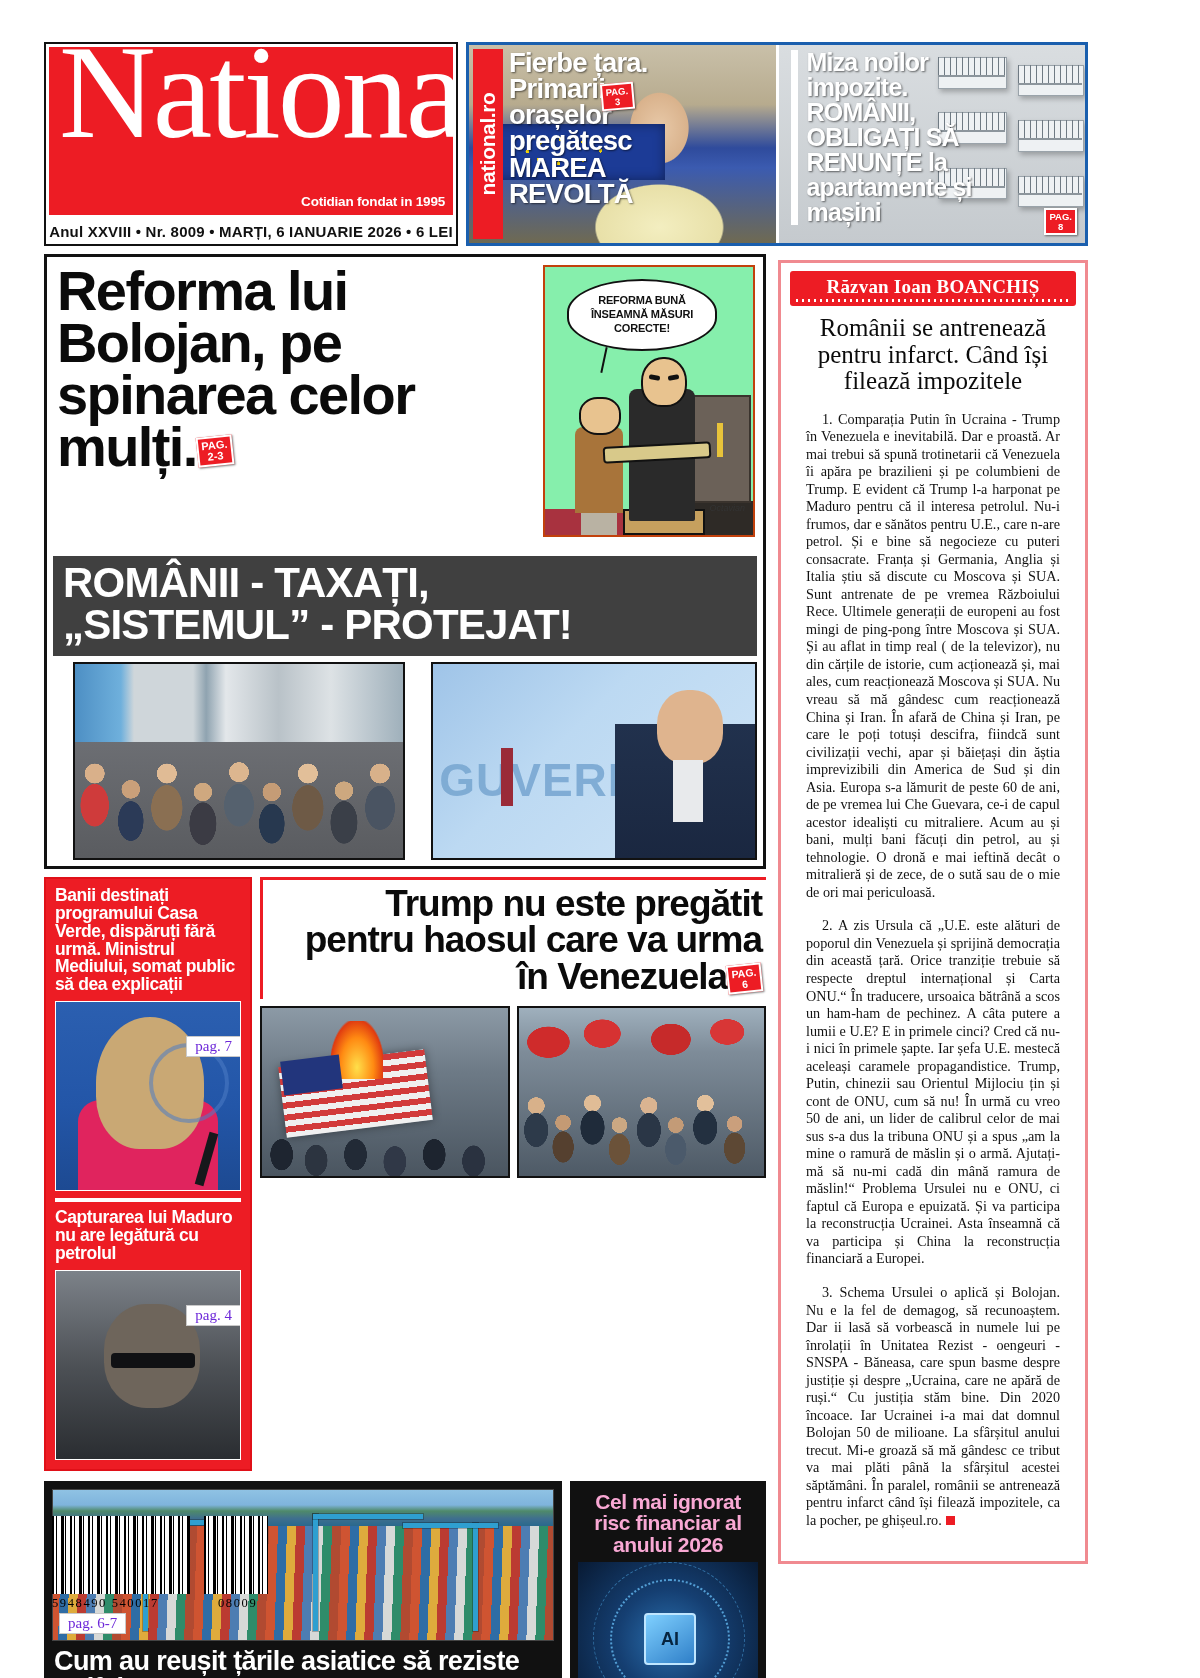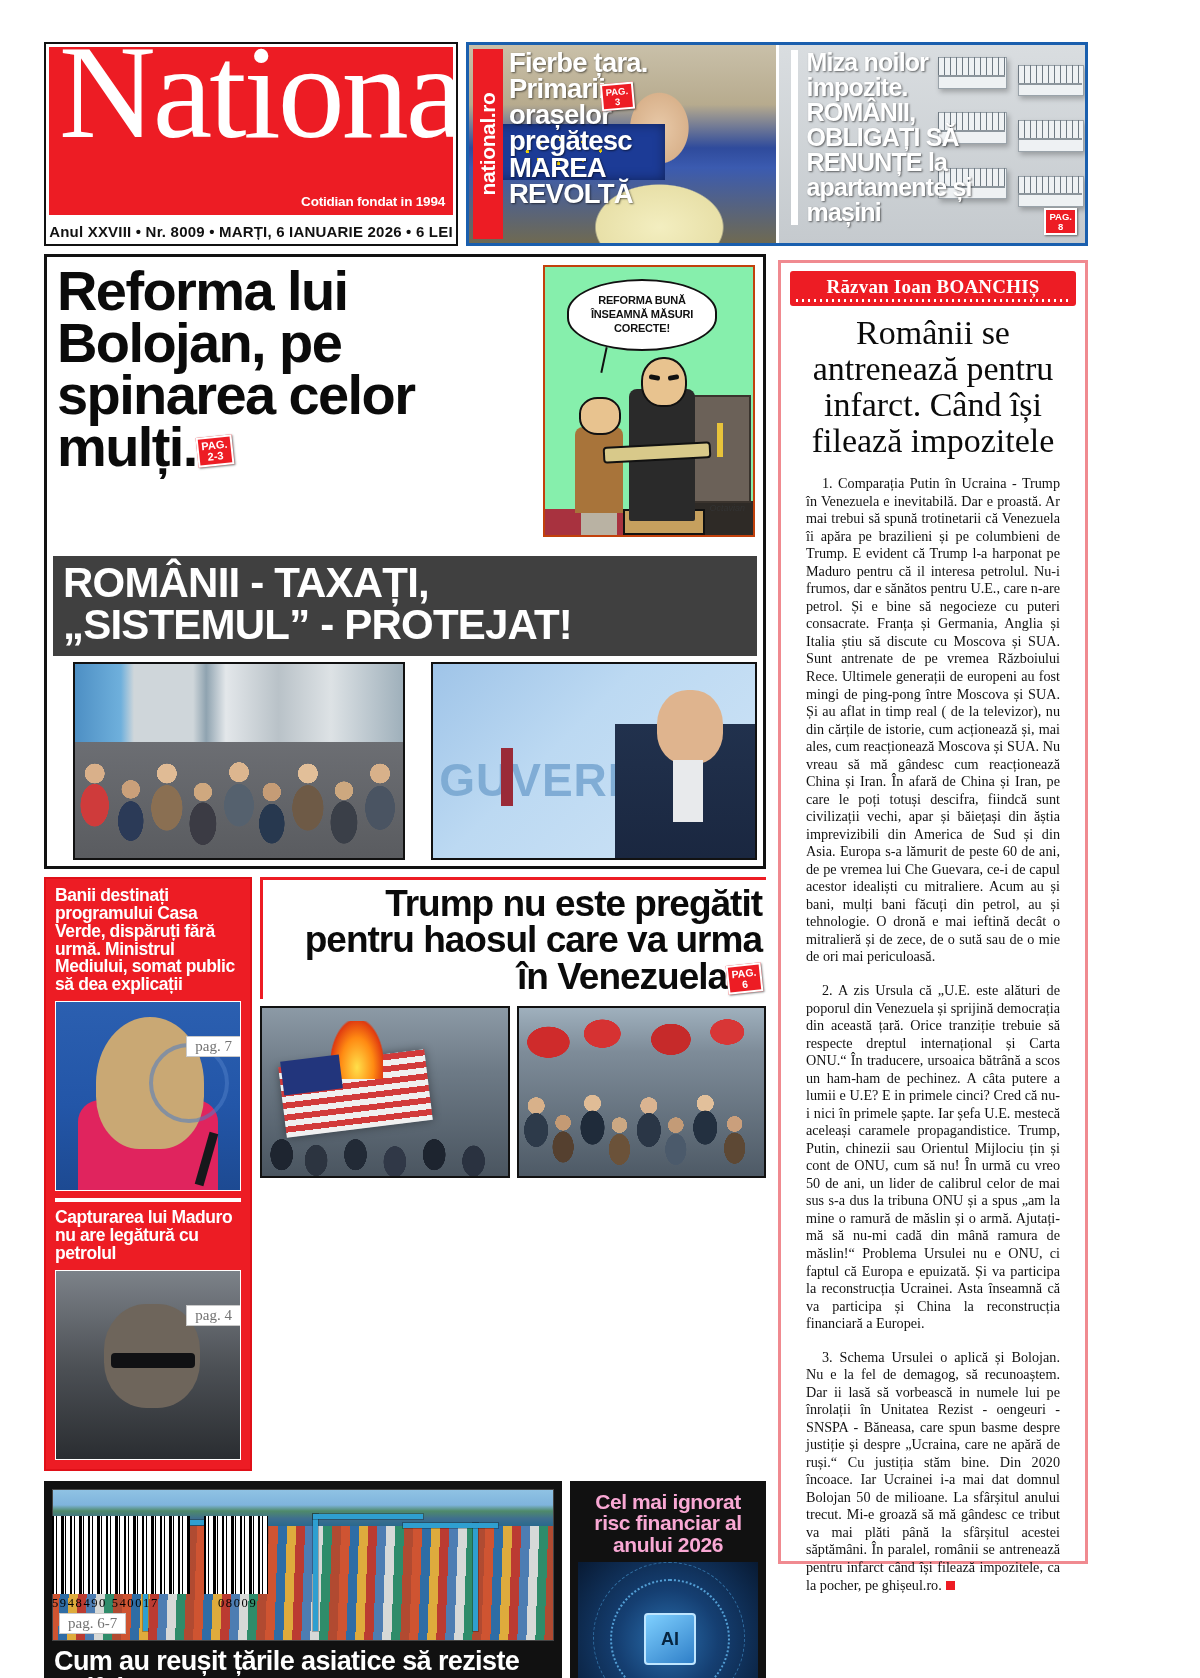--- a/index.html
+++ b/index.html
@@ -503,21 +503,21 @@
   .maduro::after {
     content: ""; position: absolute;
     left: 30%; top: 44%; width: 84px; height: 15px;
     background: #101114;
     border-radius: 4px;
   }
   .pag-tag {
     position: absolute;
     background: #fff;
     border: 1px solid #c9c9c9;
-    color: #737373;
+    color: #6d28d9;
     font-family: "Liberation Serif", serif;
     font-size: 15px;
     padding: 1px 8px;
   }
 
   .trump-col { flex: 1; }
   .trump-head {
     border-top: 3px solid #ed1c24;
     border-left: 3px solid #ed1c24;
     padding: 6px 4px 4px 4px;
@@ -751,21 +751,21 @@
     letter-spacing: 0.2px;
   }
   .byline::after {
     content: "";
     position: absolute; left: 6px; right: 6px; bottom: 4px;
     height: 3px;
     background: repeating-linear-gradient(90deg, #fff 0 2px, rgba(255,255,255,0) 2px 6px);
   }
   .op-title {
     font-family: "Liberation Serif", serif;
-    font-size: 34px;
+    font-size: 25px;
     line-height: 1.06;
     text-align: center;
     font-weight: normal;
     margin: 9px 0 6px 0;
     color: #0b0b0b;
   }
   .op-body {
     font-family: "Liberation Serif", serif;
     font-size: 14.2px;
     line-height: 1.235;
@@ -784,21 +784,21 @@
 </head>
 <body>
 
 <div class="page">
 
   <div class="topbar">
 
     <div class="masthead">
       <div class="masthead-red">
         <div class="masthead-title">National</div>
-        <div class="masthead-sub">Cotidian fondat in 1994</div>
+        <div class="masthead-sub">Cotidian fondat in 1995</div>
       </div>
       <div class="masthead-strip">Anul XXVIII • Nr. 8009 • MARȚI, 6 IANUARIE 2026 • 6 LEI</div>
     </div>
 
     <div class="teaser-wrap">
 
       <div class="teaser teaser-a">
         <div class="tz-photo man"></div>
         <div class="tz-photo flag"></div>
         <div class="teaser-side">

